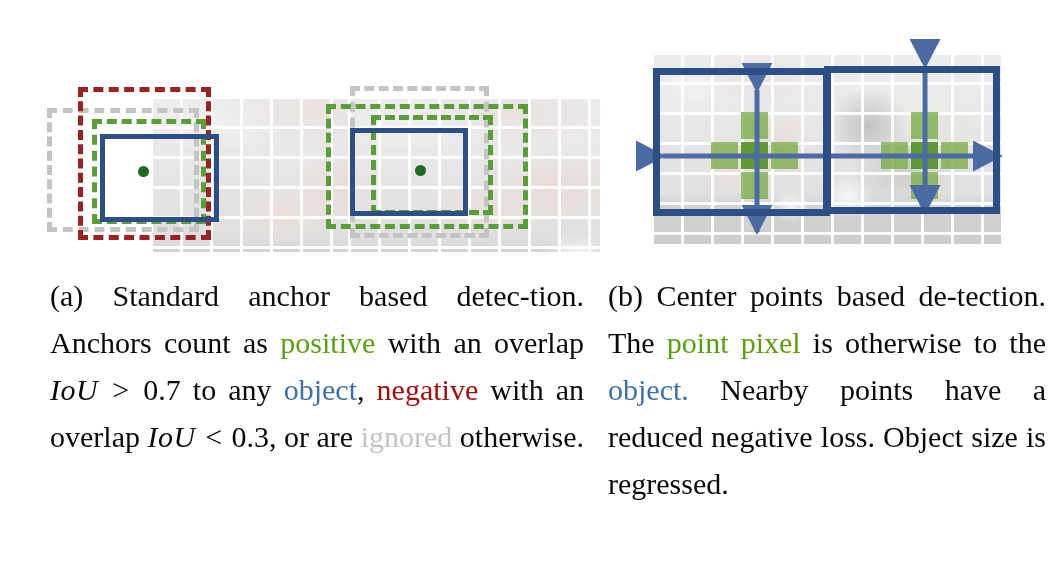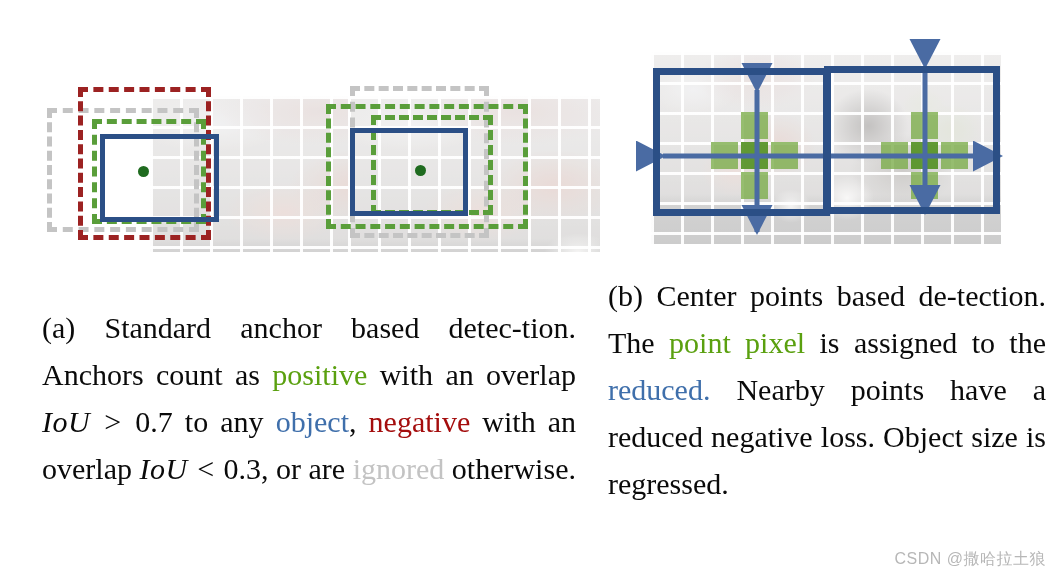--- a/index.html
+++ b/index.html
@@ -71,21 +71,21 @@
 
   
   .captions{position:absolute;top:272px;left:0;width:1064px;height:290px;}
   .cap{
     position:absolute;top:0;
     font-size:30px;line-height:47px;
     color:#0a0a0a;
     text-align:justify;
     text-justify:inter-word;
   }
-  .cap.left{left:42px;width:534px;margin-top:32px;}
+  .cap.left{left:50px;width:534px;}
   .cap.right{left:608px;width:438px;}
   .cap p{margin:0;}
   .pos{color:#5aa00f;}
   .obj{color:#3f6fab;}
   .neg{color:#a40d0d;}
   .ign{color:#c3c3c3;}
   .mathit{font-family:"Liberation Serif", serif;font-style:italic;letter-spacing:.5px;}
   .op{font-style:normal;padding:0 2px;}
 
   .watermark{
@@ -192,22 +192,21 @@
         <span>0.3</span><span>, or are</span>
         <span class="ign">ignored</span>
         <span>otherwise.</span>
       </p>
     </div>
 
     <div class="cap right">
       <p><span>(b) Center points based de-tection.</span>
         <span>The</span>
         <span class="pos">point pixel</span>
-        <span>is assigned to the</span>
-        <span class="obj">reduced.</span>
+        <span>is otherwise to the</span>
+        <span class="obj">object.</span>
         <span>Nearby points have a reduced negative loss. Object size is regressed.</span>
       </p>
     </div>
 
   </div>
 
-  <div class="watermark">CSDN @撒哈拉土狼</div>
 </div>
 
 </body></html>

